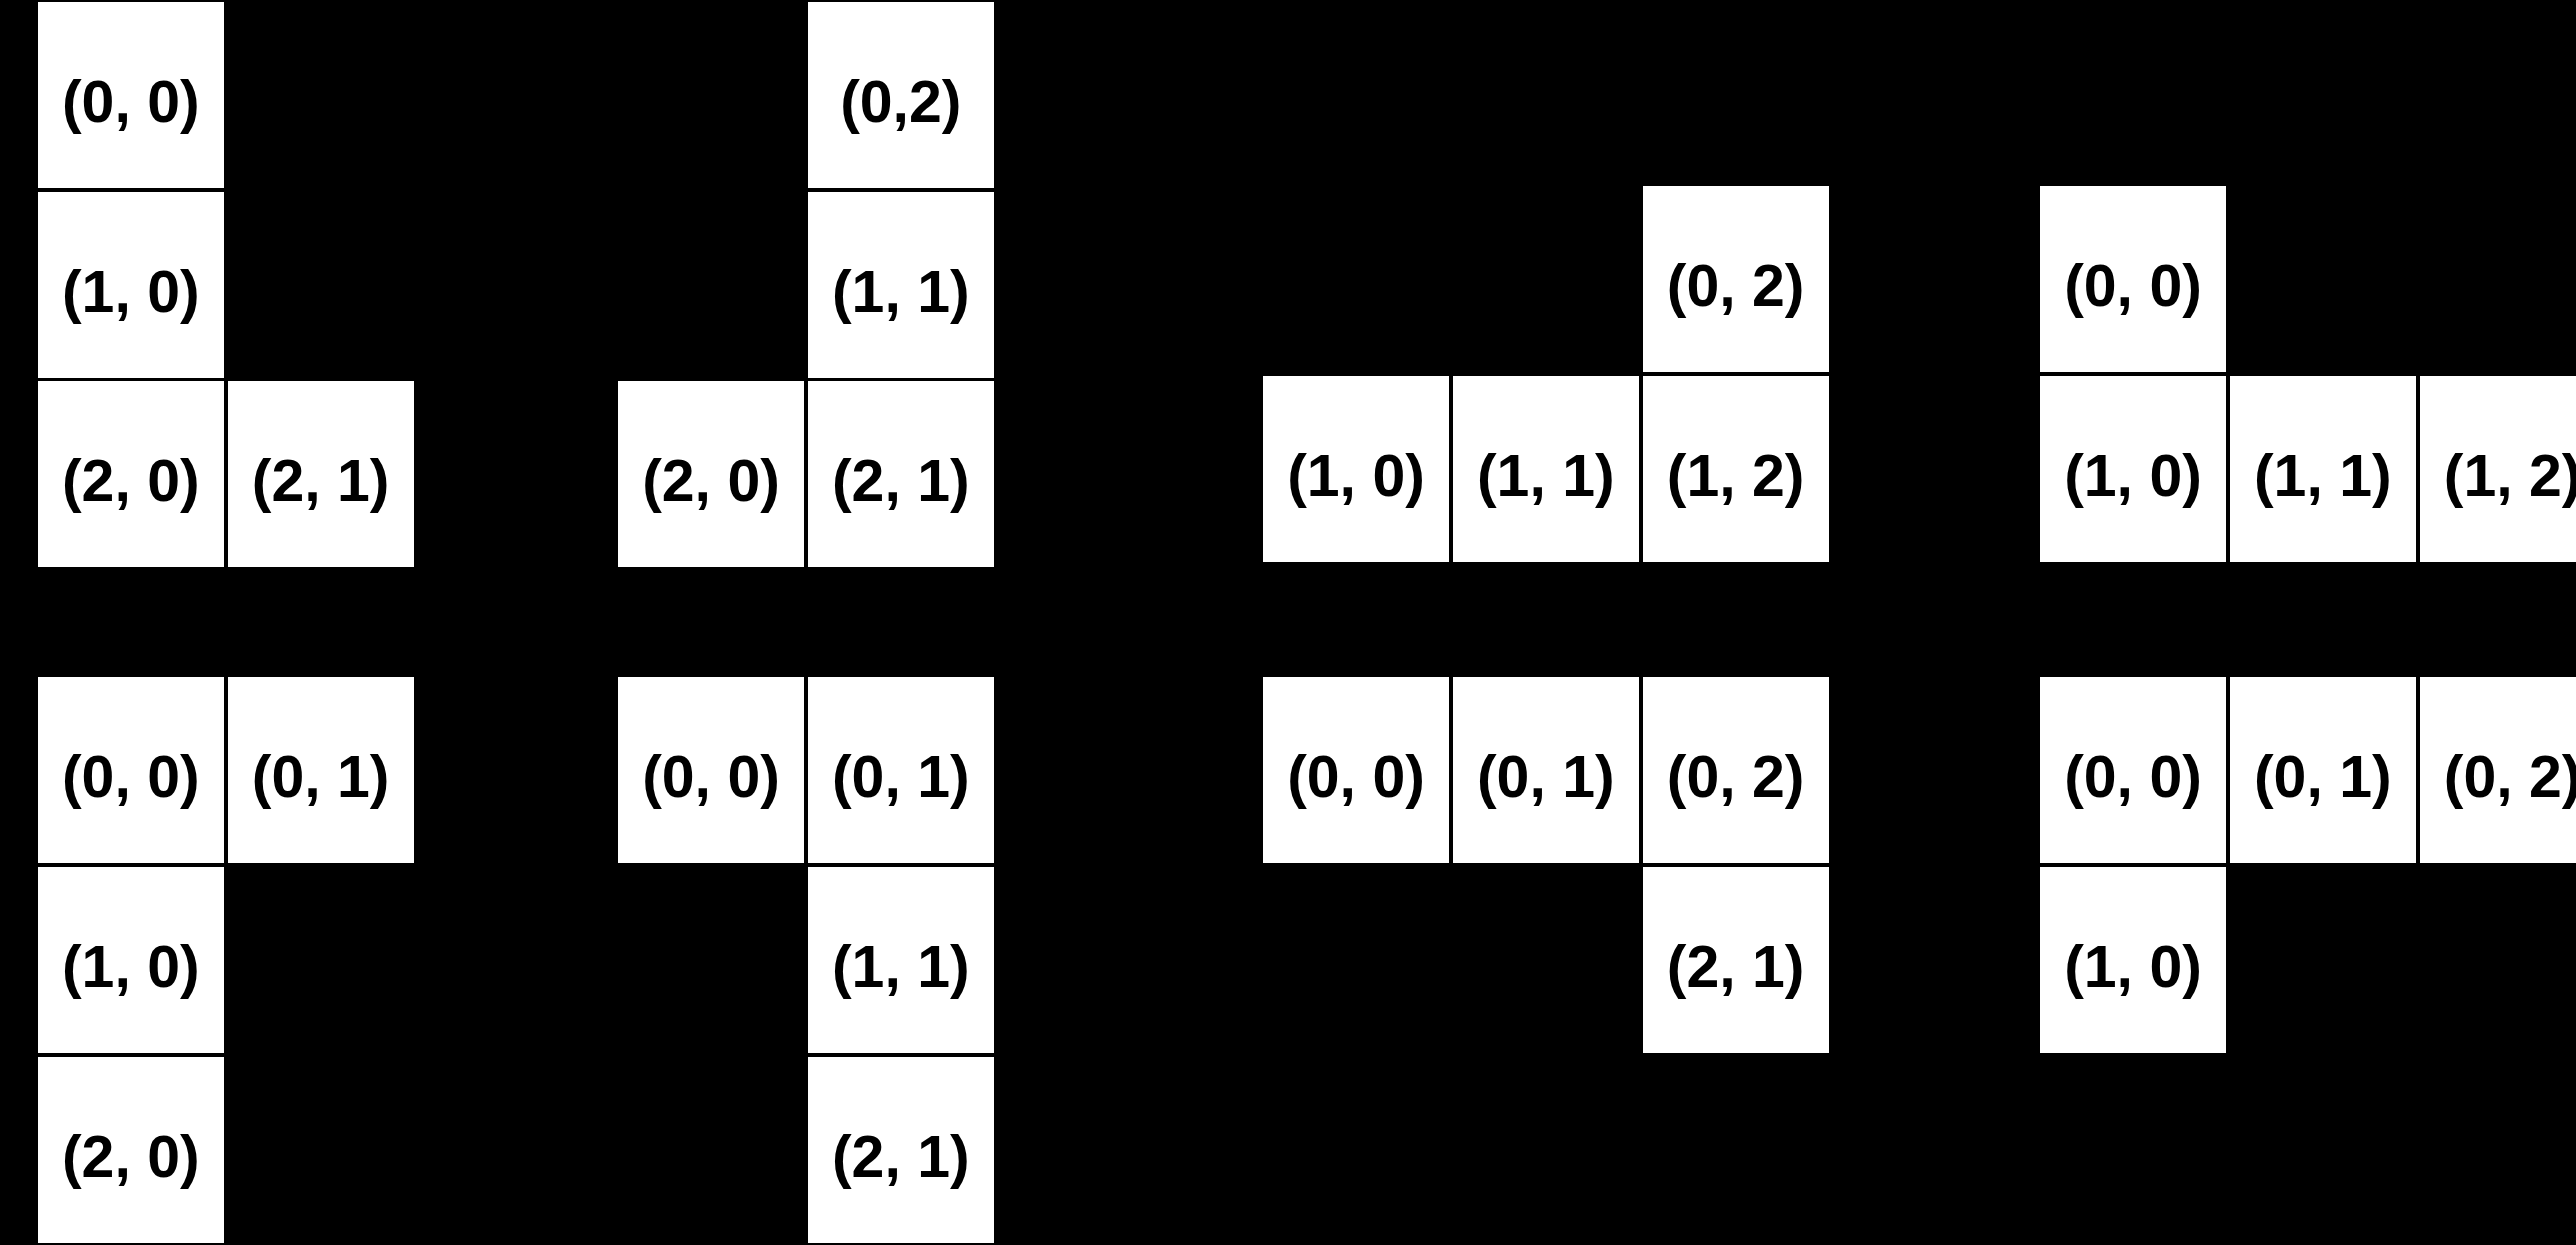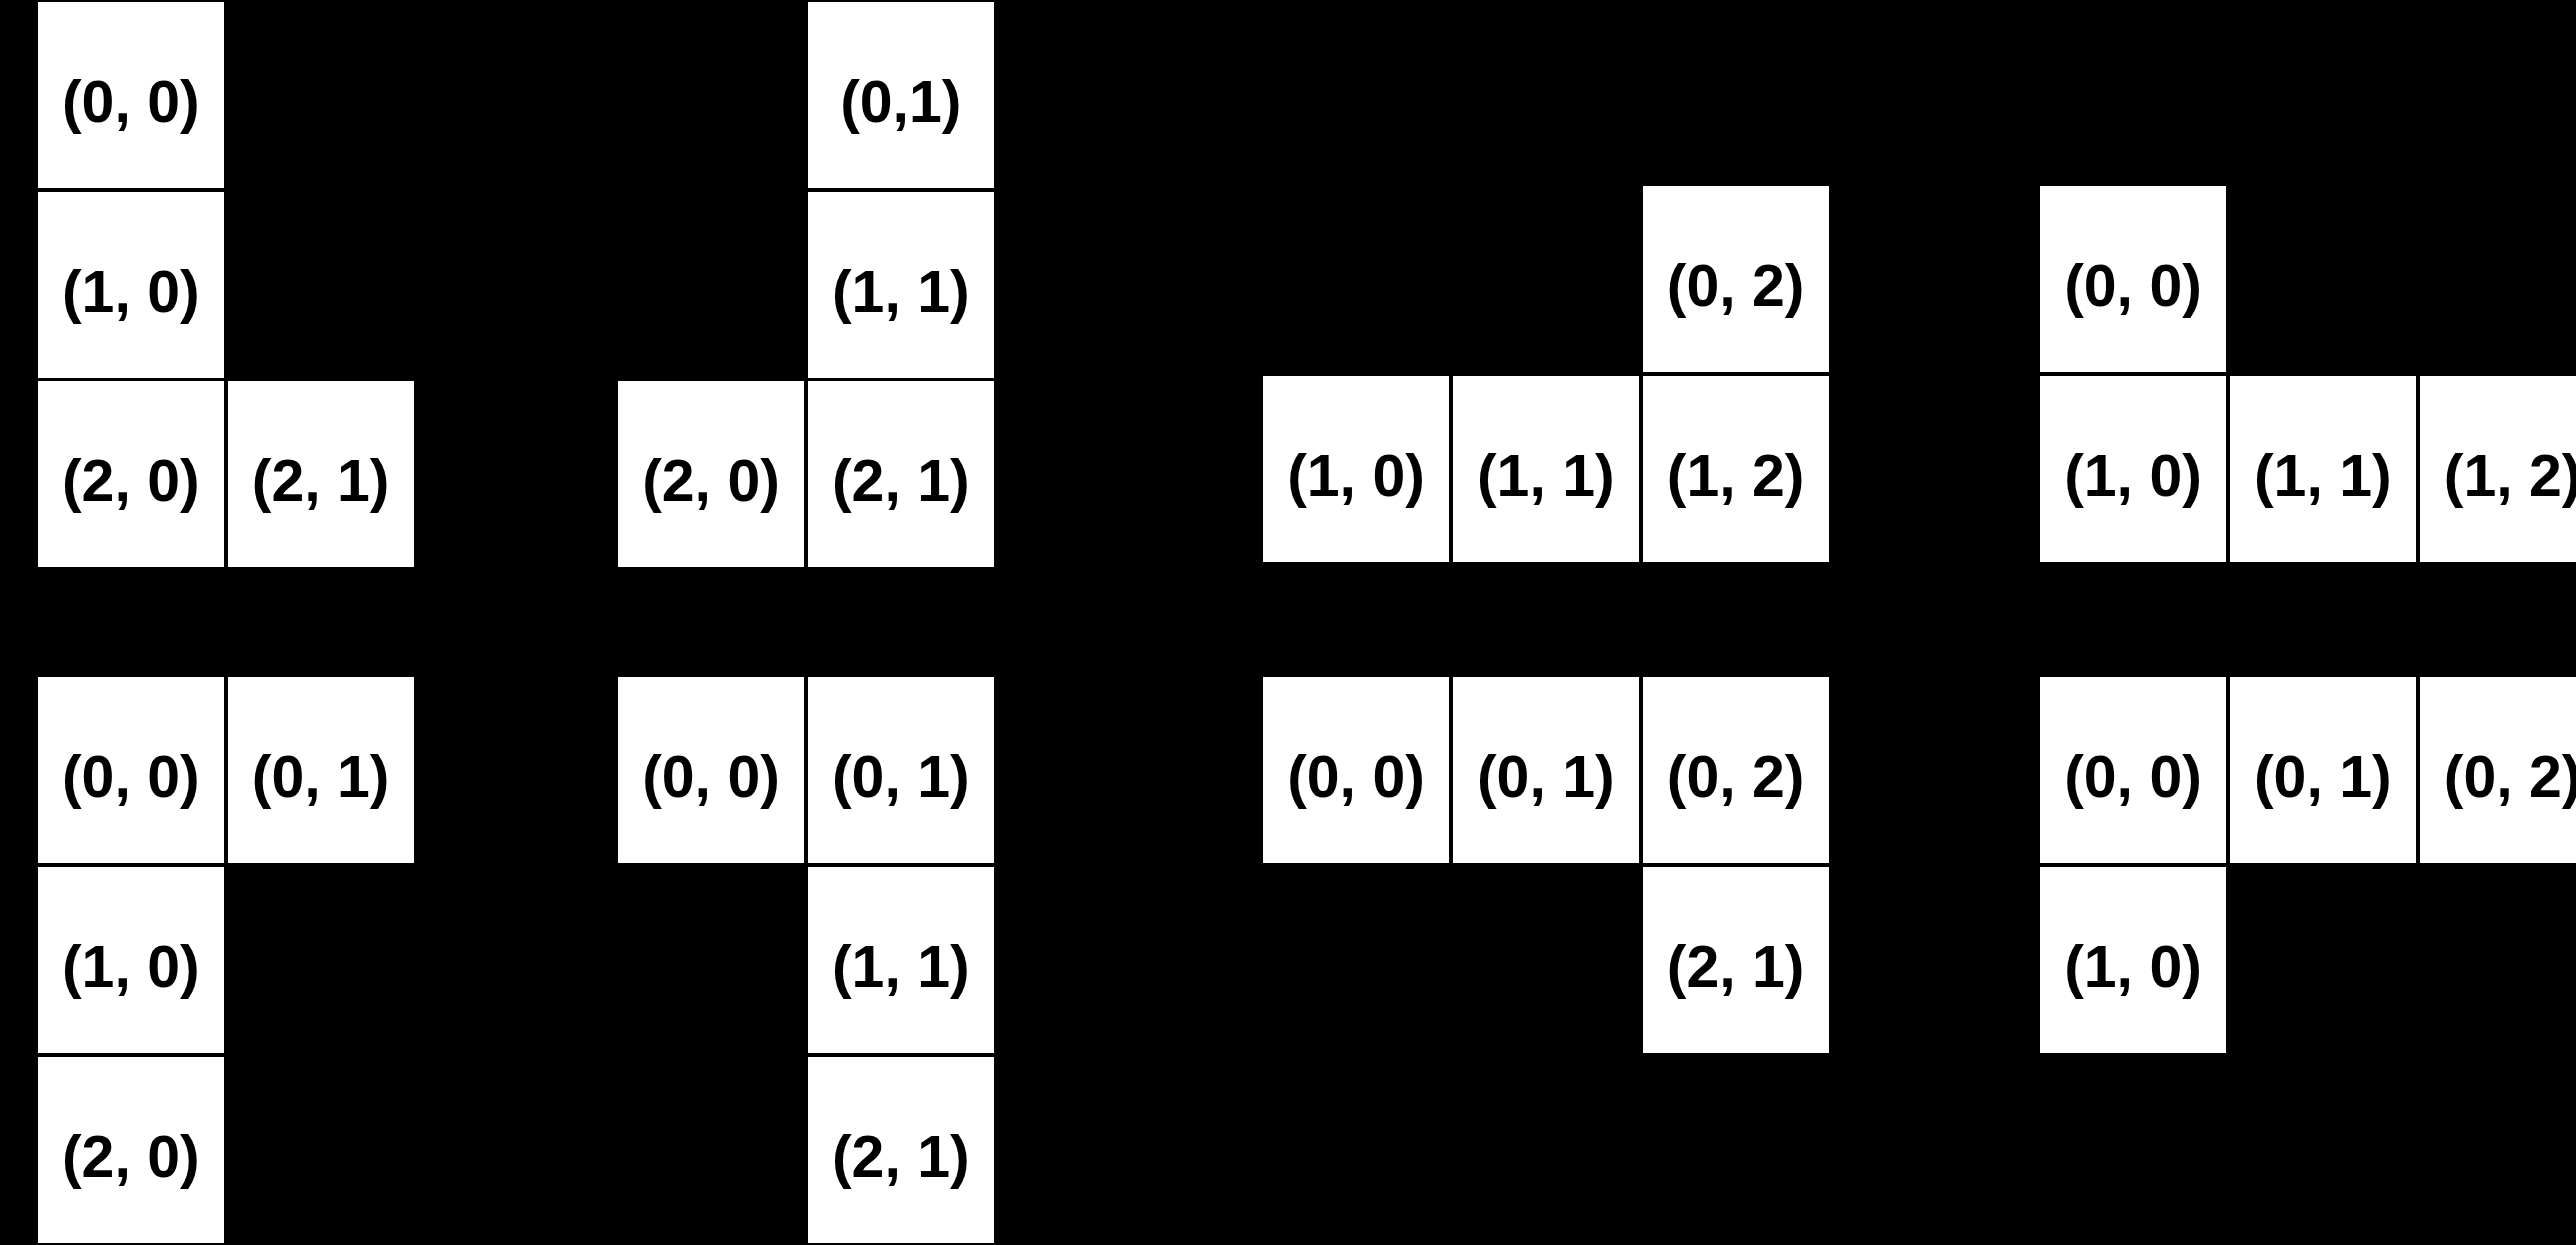--- a/index.html
+++ b/index.html
@@ -45,21 +45,21 @@
 <body>
 
 <div class="canvas" style="width: 2576px; height: 1245px; background: rgb(0, 0, 0);">
     <div class="shape" style="left: 3.8px; top: 1.9px; grid-template-columns: repeat(2, var(--cell)); grid-template-rows: repeat(3, var(--cell));">
       <div class="cell" style="grid-area: 1 / 1; background: rgb(255, 255, 255); color: rgb(0, 0, 0);">(0, 0)</div>
       <div class="cell" style="grid-area: 2 / 1; background: rgb(255, 255, 255); color: rgb(0, 0, 0);">(1, 0)</div>
       <div class="cell" style="grid-area: 3 / 1; background: rgb(255, 255, 255); color: rgb(0, 0, 0);">(2, 0)</div>
       <div class="cell" style="grid-area: 3 / 2; background: rgb(255, 255, 255); color: rgb(0, 0, 0);">(2, 1)</div>
     </div>
     <div class="shape" style="left: 584px; top: 1.9px; grid-template-columns: repeat(2, var(--cell)); grid-template-rows: repeat(3, var(--cell));">
-      <div class="cell" style="grid-area: 1 / 2; background: rgb(255, 255, 255); color: rgb(0, 0, 0);">(0,1)</div>
+      <div class="cell" style="grid-area: 1 / 2; background: rgb(255, 255, 255); color: rgb(0, 0, 0);">(0,2)</div>
       <div class="cell" style="grid-area: 2 / 2; background: rgb(255, 255, 255); color: rgb(0, 0, 0);">(1, 1)</div>
       <div class="cell" style="grid-area: 3 / 1; background: rgb(255, 255, 255); color: rgb(0, 0, 0);">(2, 0)</div>
       <div class="cell" style="grid-area: 3 / 2; background: rgb(255, 255, 255); color: rgb(0, 0, 0);">(2, 1)</div>
     </div>
     <div class="shape" style="left: 1229px; top: 186px; grid-template-columns: repeat(3, var(--cell)); grid-template-rows: repeat(2, var(--cell));">
       <div class="cell" style="grid-area: 1 / 3; background: rgb(255, 255, 255); color: rgb(0, 0, 0);">(0, 2)</div>
       <div class="cell" style="grid-area: 2 / 1; background: rgb(255, 255, 255); color: rgb(0, 0, 0);">(1, 0)</div>
       <div class="cell" style="grid-area: 2 / 2; background: rgb(255, 255, 255); color: rgb(0, 0, 0);">(1, 1)</div>
       <div class="cell" style="grid-area: 2 / 3; background: rgb(255, 255, 255); color: rgb(0, 0, 0);">(1, 2)</div>
     </div>

